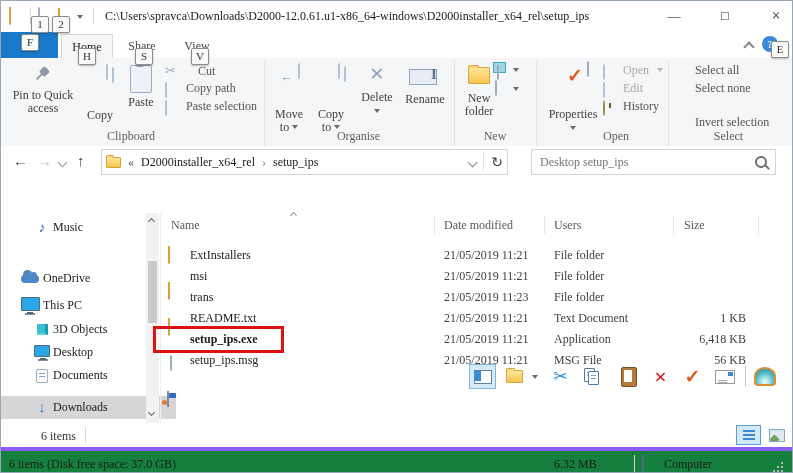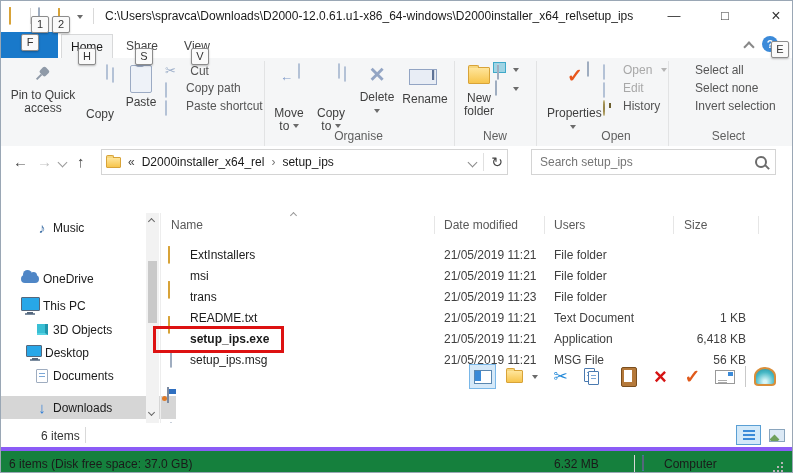--- a/index.html
+++ b/index.html
@@ -1,17 +1,17 @@
 <!DOCTYPE html>
 <html><head>
 <meta charset="utf-8">
 <style>
   html,body{margin:0;padding:0;background:#e8e8e8}
   #win{position:relative;width:793px;height:473px;background:#fff;overflow:hidden;
-       font-family:Liberation Sans, sans-serif;font-size:12px;color:#222;
+       font-family:Liberation Serif, serif;font-size:12px;color:#222;
        border:1px solid #9aa7b5;box-sizing:border-box}
   .abs{position:absolute}
   .txt{white-space:nowrap}
   
   .keytip{position:absolute;z-index:60;background:#fafafa;border:1px solid #8c8c8c;border-radius:2px;
           min-width:8px;padding:0 4px;height:15px;line-height:15px;font-size:11px;color:#333;text-align:center;
           box-shadow:0 1px 2px rgba(0,0,0,.25)}
   
   .titlebar{position:absolute;left:0;top:0;right:0;height:30px;background:#fff}
   .winbtn{position:absolute;top:0;width:46px;height:30px;text-align:center;line-height:30px;font-size:13px;color:#333}
@@ -133,30 +133,31 @@
       <span class="abs pg pale lines" style="left:8px;top:6px;width:16px;height:20px"></span>
       <span class="abs pg pale lines" style="left:12px;top:9px;width:16px;height:20px"></span>
       <div class="blab" style="margin-top:35px">Copy</div>
     </div>
     <div class="bigbtn" style="left:120px;width:40px">
       <span class="clipbig" style="margin:6px auto 3px auto;display:block"></span>
       <div class="blab">Paste</div>
     </div>
     <div class="srow" style="left:164px;top:4px">
       <span style="color:#9fb0ca;font-size:13px">✂</span>
-      <span style="margin-left:11px">Cut</span>
+      <span style="margin-left:19px">Cut</span>
     </div>
     <div class="srow" style="left:164px;top:22px">
       <span class="abs pg pale bluelines" style="left:0;top:2px;width:13px;height:13px"></span>
       <span style="margin-left:19px">Copy path</span>
     </div>
     <div class="srow" style="left:164px;top:40px">
       <span class="abs pg pale lines" style="left:0;top:2px;width:11px;height:13px"></span>
-      <span style="margin-left:19px">Paste shortcut</span>
-    </div>
+      <span style="margin-left:19px">Paste selection</span>
+    </div>
+    <div class="gl" style="left:70px;width:120px">Clipboard</div>
     <span class="vsep" style="left:263px"></span>
 
     <div class="bigbtn" style="left:268px;width:40px">
       <span class="abs pg pale" style="left:10px;top:5px;width:18px;height:22px"></span>
       <span class="abs" style="left:11px;top:10px;color:#7e99c9;font-weight:bold;font-size:13px">←</span>
       <div class="blab" style="margin-top:34px">Move</div>
       <div class="blab"><span>to</span> <span class="dd"></span></div>
     </div>
     <div class="bigbtn" style="left:310px;width:40px">
       <span class="abs pg pale lines" style="left:9px;top:5px;width:16px;height:20px"></span>
@@ -217,21 +218,21 @@
     <span class="vsep" style="left:667px"></span>
 
     <div class="srow" style="left:676px;top:4px">
       <span class="grid4 abs" style="left:0;top:4px;background:#3a8ad8;box-shadow:6px 0 #3a8ad8,0 6px #3a8ad8,6px 6px #3a8ad8"></span>
       <span style="margin-left:18px">Select all</span>
     </div>
     <div class="srow" style="left:676px;top:22px">
       <span class="grid4 abs" style="left:0;top:4px;background:#bcc9dc;box-shadow:6px 0 #bcc9dc,0 6px #bcc9dc,6px 6px #bcc9dc"></span>
       <span style="margin-left:18px">Select none</span>
     </div>
-    <div class="srow" style="left:676px;top:40px">
+    <div class="srow" style="left:676px;top:56px">
       <span class="grid4 abs" style="left:0;top:4px;background:#bcc9dc;box-shadow:6px 0 #3a8ad8,0 6px #3a8ad8,6px 6px #bcc9dc"></span>
       <span style="margin-left:18px">Invert selection</span>
     </div>
     <div class="gl" style="left:685px;width:85px">Select</div>
   </div>
 
   <div class="addrrow">
     <span class="abs" style="left:12px;top:7px;font-size:15px;color:#4a4a4a">←</span>
     <span class="abs" style="left:36px;top:7px;font-size:15px;color:#c2c2c2">→</span>
     <span class="abs chev" style="left:58px;top:13px;border-color:#9a9a9a;border-width:1.5px"></span>
@@ -241,21 +242,21 @@
       <span style="color:#444">«</span>
       <span style="color:#1a1a1a">D2000installer_x64_rel</span>
       <span style="color:#777">›</span>
       <span style="color:#1a1a1a">setup_ips</span>
       <span style="flex:1"></span>
       <span class="chev" style="border-color:#8a8a8a;border-width:1.5px;flex:none"></span>
       <span style="width:1px;height:18px;background:#e0e0e0;flex:none"></span>
       <span style="font-size:14px;color:#444;flex:none">↻</span>
     </div>
     <div class="box" style="left:530px;top:3px;width:245px;height:26px;padding:0 8px">
-      <span style="color:#757575;flex:1">Search setup_ips</span>
+      <span style="color:#757575;flex:1">Desktop setup_ips</span>
       <span class="mag"></span>
     </div>
   </div>
 
   <div class="toolrow">
     <div class="tbtn hl" style="left:468px">
       <span style="position:relative;width:16px;height:12px;background:#fff;border:1px solid #5a87b0;display:inline-block">
         <span style="position:absolute;left:0;top:0;width:6px;height:10px;background:#3a8ad8;display:block"></span>
       </span>
     </div>
@@ -313,21 +314,21 @@
           <span class="monitor" style="margin-bottom:4px"></span>
         </span>
       <span>This PC</span>
     </div>
     <div class="sbitem" style="top:105px;padding-left:30px">
       <span class="ic">
           <span class="cube"></span>
         </span>
       <span>3D Objects</span>
     </div>
-    <div class="sbitem" style="top:128px;padding-left:22px">
+    <div class="sbitem" style="top:128px;padding-left:30px">
       <span class="ic">
           <span class="monitor" style="width:14px;height:10px;margin-bottom:4px"></span>
         </span>
       <span>Desktop</span>
     </div>
     <div class="sbitem" style="top:151px;padding-left:30px">
       <span class="ic">
           <span class="pg bluelines" style="width:12px;height:14px"></span>
         </span>
       <span>Documents</span>

